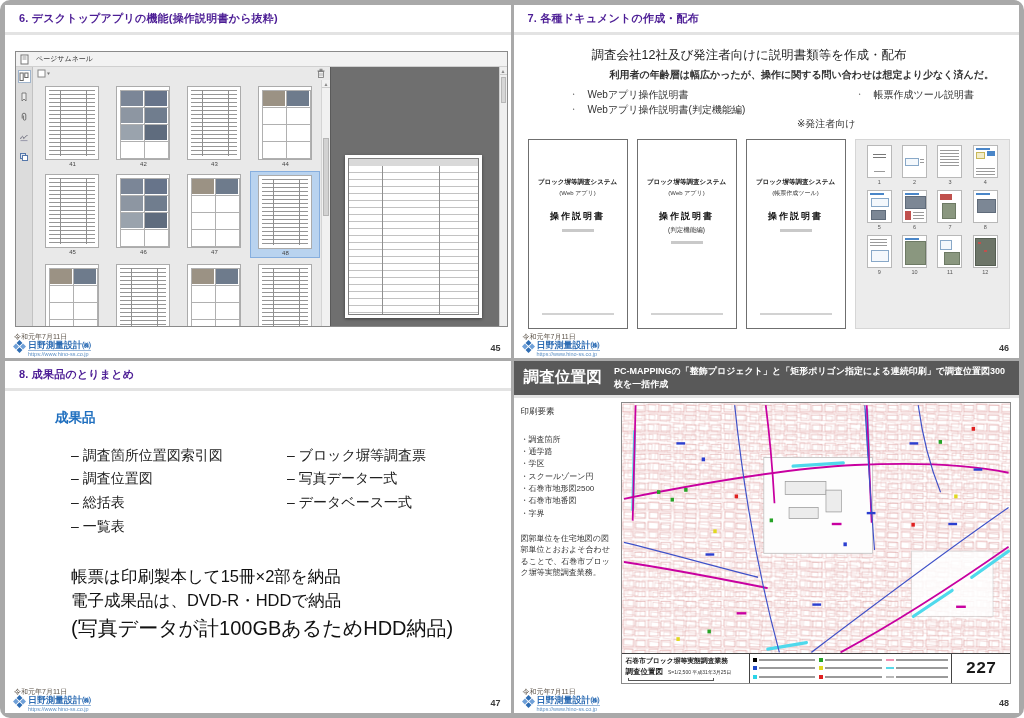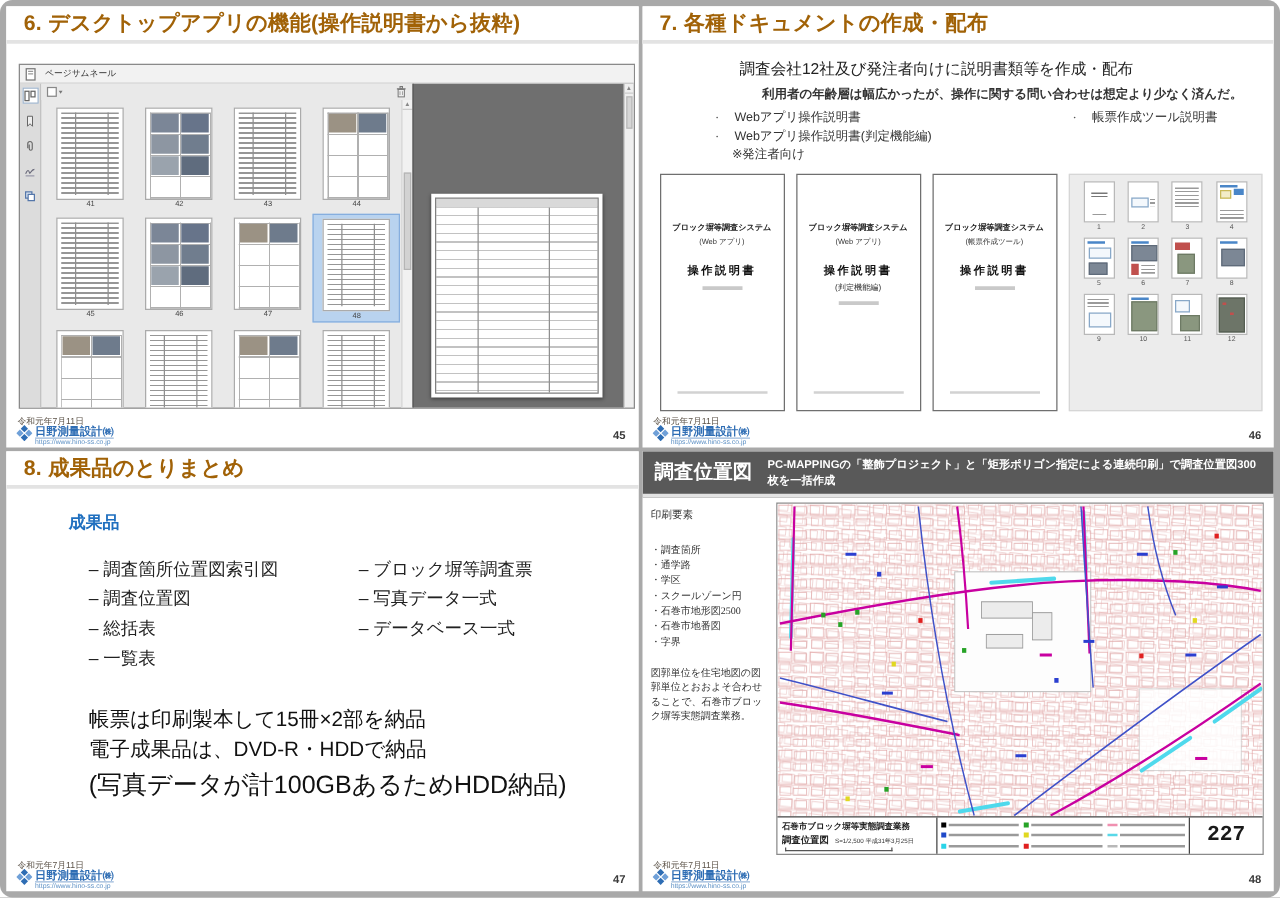--- a/index.html
+++ b/index.html
@@ -4,21 +4,21 @@
 <style>
 * { box-sizing:border-box; margin:0; padding:0; }
 html,body { width:1024px; height:718px; }
 body { font-family:"Liberation Sans","DejaVu Sans",sans-serif; background:#fff; position:relative; overflow:hidden; }
 .frame { position:absolute; inset:0; background:#a9a9a9; border-radius:10px; padding:5px;
   display:grid; grid-template-columns:1fr 1fr; grid-template-rows:1fr 1fr; gap:3px; }
 .slide { background:#fff; display:flex; flex-direction:column; overflow:hidden; position:relative; }
 
 
 .slide-header { flex:0 0 30px; display:flex; align-items:center; padding:0 14px; border-bottom:3px solid #e3e3e3; background:#fff; }
-.slide-title { font-size:17px; font-weight:bold; color:#a16207; letter-spacing:.2px; white-space:nowrap; }
+.slide-title { font-size:11px; font-weight:bold; color:#4c1d95; letter-spacing:.2px; white-space:nowrap; }
 .slide-header.dark { flex:0 0 37px; background:#595959; padding:0 10px; gap:12px; }
 .slide-header.dark .slide-title { color:#fff; font-size:15.5px; }
 .header-desc { color:#fff; font-size:9px; line-height:1.35; flex:1; font-weight:bold; }
 
 
 .slide-footer { flex:0 0 27px; position:relative; }
 .footer-date { position:absolute; left:9px; top:1px; font-size:7px; color:#5a5146; }
 .footer-logo { position:absolute; left:8px; top:9px; display:flex; align-items:flex-start; gap:2px; }
 .logo-mark { width:13px; height:13px; flex:0 0 13px; }
 .logo-name { font-size:9px; font-weight:bold; color:#2e6db4; border-bottom:1px solid #9ab8da; line-height:1.15; }
@@ -81,21 +81,21 @@
 
 .s46-body { flex:1; padding:12px 8px 2px 14px; min-height:0; display:flex; flex-direction:column; }
 .s46-line1 { margin-left:64px; font-size:12.5px; color:#222; }
 .s46-line2 { margin-left:82px; margin-top:4px; font-size:10px; font-weight:bold; color:#333; }
 .s46-heading { margin-left:32px; margin-top:13px; font-size:11.5px; font-weight:bold; color:#1f6fbf; }
 .s46-bullets { display:flex; margin-left:42px; margin-top:5px; }
 .bul-col { font-size:10px; color:#333; }
 .bul-col.first { width:286px; }
 .bul-row { display:flex; gap:10px; line-height:1.5; }
 .bul-char { font-size:8px; line-height:15px; color:#555; }
-.bul-note { margin-left:16px; line-height:1.3; }
+.bul-note { margin-left:4px; line-height:1.3;text-align:right; }
 .docs-row { flex:1; display:flex; gap:9px; margin-top:9px; margin-right:1px; min-height:0; }
 .doc-cover { flex:0 0 100px; border:1px solid #6f6f6f; background:#fff; text-align:center; position:relative; padding-top:38px; }
 .doc-l1 { font-size:6.5px; font-weight:bold; color:#222; }
 .doc-l2 { font-size:6px; margin-top:2px; color:#333; }
 .doc-l3 { font-size:9px; font-weight:bold; letter-spacing:2px; margin-top:12px; color:#111; }
 .doc-l4 { font-size:6.5px; margin-top:3px; color:#333; }
 .doc-l4:empty { display:none; }
 .doc-datebar { width:32px; height:3px; background:#c9c9c9; margin:6px auto 0; }
 .doc-footbar { position:absolute; bottom:13px; left:13px; right:13px; height:2px; background:#d2d2d2; }
 .pages-panel { flex:1; background:#ececec; border:1px solid #d6d6d6; padding:5px 6px 0; display:grid; grid-template-columns:repeat(4,1fr); row-gap:5px; justify-items:center; align-content:start; overflow:hidden; }
@@ -120,21 +120,21 @@
 .s47-cols { display:flex; margin-left:40px; }
 .s47-col { font-size:14px; color:#222; line-height:1.7; }
 .s47-col.left { width:216px; }
 .s47-big { margin:25px 0 0 40px; font-size:16.5px; color:#111; line-height:1.5; }
 .s47-big .paren { font-size:20px; }
 
 
 .s48-body { flex:1; display:flex; gap:8px; padding:4px 8px 2px 7px; min-height:0; }
 .s48-side { flex:0 0 92px; font-size:8px; color:#333; padding-top:4px; }
 .side-heading { font-size:8.5px; margin-bottom:16px; }
-.side-item { line-height:1.55;font-family:Liberation Serif, serif; }
+.side-item { line-height:1.55; }
 .side-note { margin-top:13px; line-height:1.4; }
 .map-wrap { flex:1; border:1px solid #8a8a8a; display:flex; flex-direction:column; min-width:0; background:#fff; }
 .map-svg { flex:1; min-height:0; }
 .map-svg svg { width:100%; height:100%; display:block; }
 .map-tb { flex:0 0 30px; border-top:1.5px solid #444; display:flex; }
 .tb-left { flex:0 0 33%; border-right:1px solid #444; padding:2px 4px 1px; position:relative; }
 .tb-t1 { font-size:6.8px; font-weight:bold; color:#222; white-space:nowrap; }
 .tb-row2 { display:flex; gap:5px; align-items:baseline; margin-top:1px; }
 .tb-t2 { font-size:7.5px; font-weight:bold; color:#222; }
 .tb-scale { font-size:5px; color:#333; }

